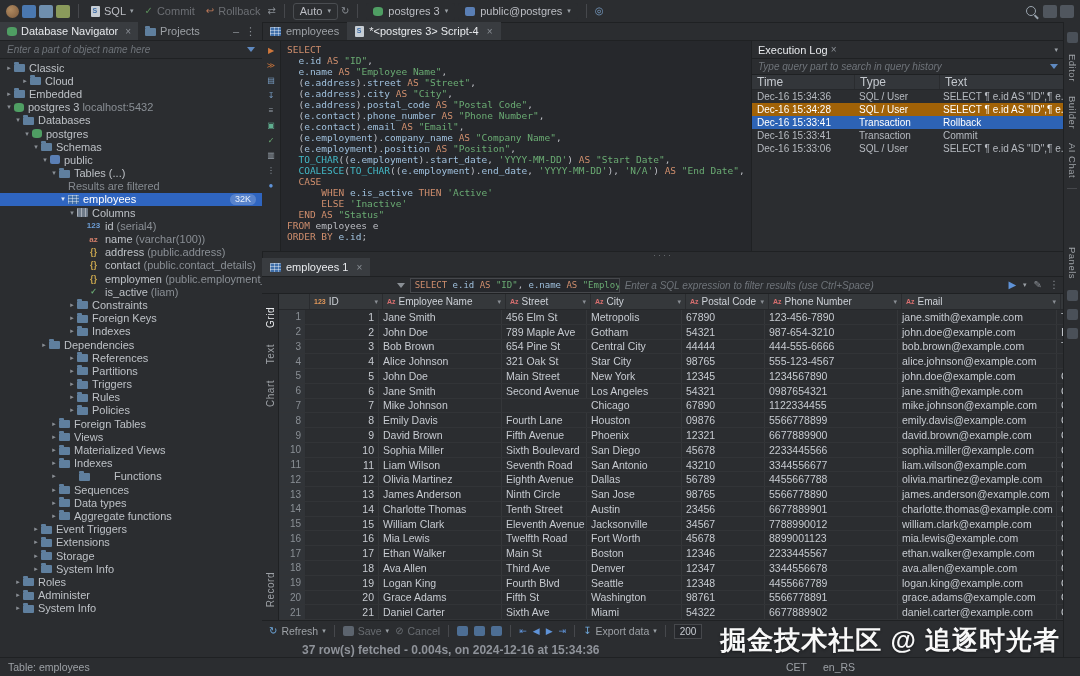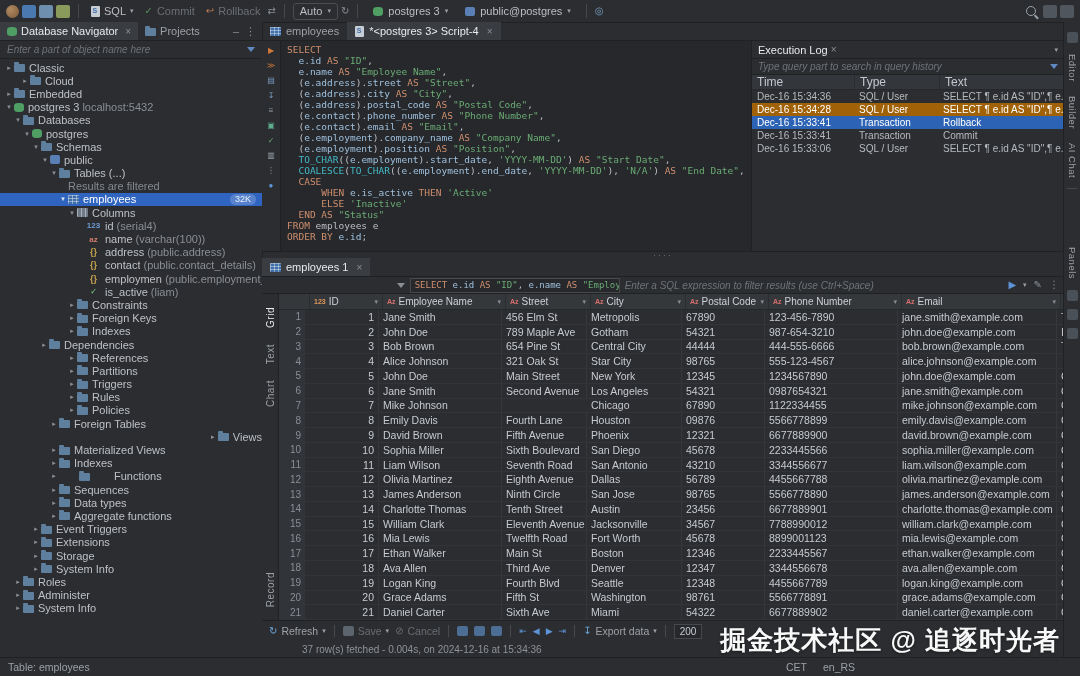--- a/index.html
+++ b/index.html
@@ -109,21 +109,21 @@
   .g-rowno{width:22px;flex:none;background:#313438;color:#8a8f95;border-right:1px solid #2a2c2f;font-size:10px;display:flex;align-items:center;justify-content:flex-end;padding-right:4px;}
   .g-cell{padding:0 4px;border-right:1px solid rgba(255,255,255,.05);overflow:hidden;white-space:nowrap;flex:none;display:flex;align-items:center;color:#c7cbd1;}
   .g-cell.num{justify-content:flex-end;}
   .res-toolbar{height:20px;border-top:1px solid #1f2123;display:flex;align-items:center;gap:6px;padding:0 7px;color:#9da1a6;font-size:10.5px;flex:none;}
   .rt-btn{display:flex;align-items:center;gap:4px;}
   .rt-btn.disabled{color:#686c71;}
   .rt-div{width:1px;height:12px;background:#46484c;margin:0 2px;flex:none;}
   .rt-ico{width:11px;height:10px;border-radius:2px;background:#5c646e;flex:none;}
   .rt-nav{display:flex;gap:6px;color:#5f93d8;font-size:9px;}
   .fetch{border:1px solid #46484c;background:#26282c;padding:0 5px;height:13px;display:flex;align-items:center;color:#c7cbd1;font-size:10px;}
-  .res-status{height:17px;display:flex;align-items:center;padding-left:40px;color:#8f939a;font-size:10px;flex:none;}
+  .res-status{height:17px;display:flex;align-items:center;padding-left:40px;color:#8f939a;font-size:12px;flex:none;font-weight:bold;}
 
   
   .rightbar{position:absolute;right:0;top:22px;width:16px;bottom:18px;background:#2b2d30;border-left:1px solid #1f2123;display:flex;flex-direction:column;align-items:center;padding:6px 0;color:#9da1a6;font-size:9.5px;}
   .rb-tab{writing-mode:vertical-rl;margin:7px 0;letter-spacing:.5px;}
   .rb-div{width:10px;height:1px;background:#46484c;margin:3px 0;}
   .rb-ico{width:11px;height:11px;border-radius:2px;background:#4a5058;margin:4px 0;flex:none;}
   .statusbar{position:absolute;left:0;right:0;bottom:0;height:18px;background:#2b2d30;border-top:1px solid #1f2123;display:flex;align-items:center;font-size:10.5px;color:#9da1a6;padding:0 8px;}
   .sb-right{position:absolute;left:786px;display:flex;gap:16px;}
   .watermark{position:absolute;right:20px;bottom:18px;font-size:26px;font-weight:bold;color:rgba(255,255,255,.97);letter-spacing:1px;z-index:50;text-shadow:0 1px 3px rgba(0,0,0,.45);font-family:"Liberation Sans",sans-serif;}
 </style>
@@ -338,21 +338,21 @@
         <div class="tree-row" style="padding-left: 67px;">
           <span class="arrow">▸</span>
           <span class="icn folder"></span>
           <span class="lbl">Policies</span>
         </div>
         <div class="tree-row" style="padding-left: 49px;">
           <span class="arrow">▸</span>
           <span class="icn folder"></span>
           <span class="lbl">Foreign Tables</span>
         </div>
-        <div class="tree-row" style="padding-left: 49px; justify-content: flex-end;">
+        <div class="tree-row" style="padding-left: 49px;">
           <span class="arrow">▸</span>
           <span class="icn folder"></span>
           <span class="lbl">Views</span>
         </div>
         <div class="tree-row" style="padding-left: 49px;">
           <span class="arrow">▸</span>
           <span class="icn folder"></span>
           <span class="lbl">Materialized Views</span>
         </div>
         <div class="tree-row" style="padding-left: 49px;">

